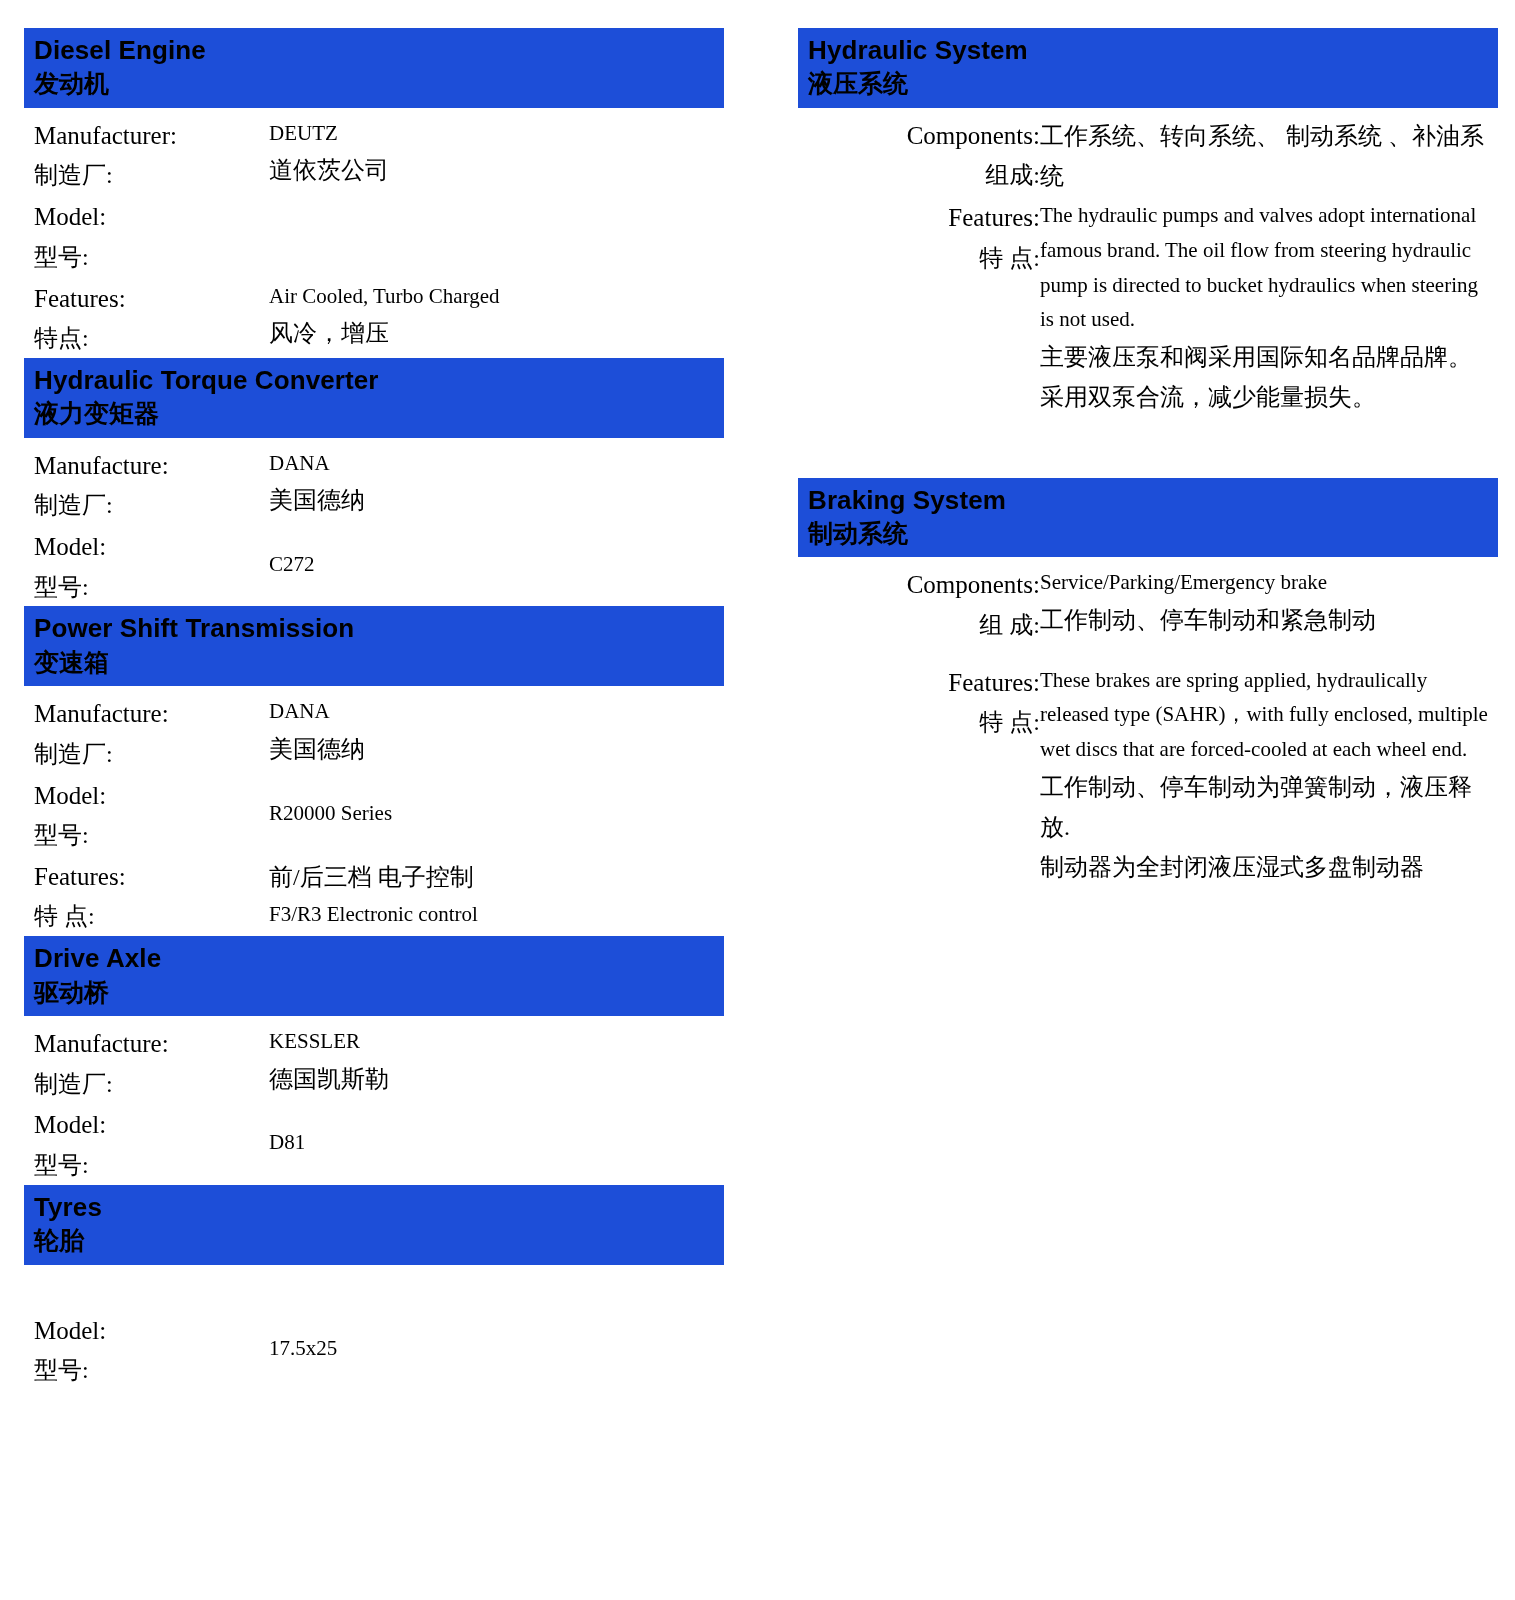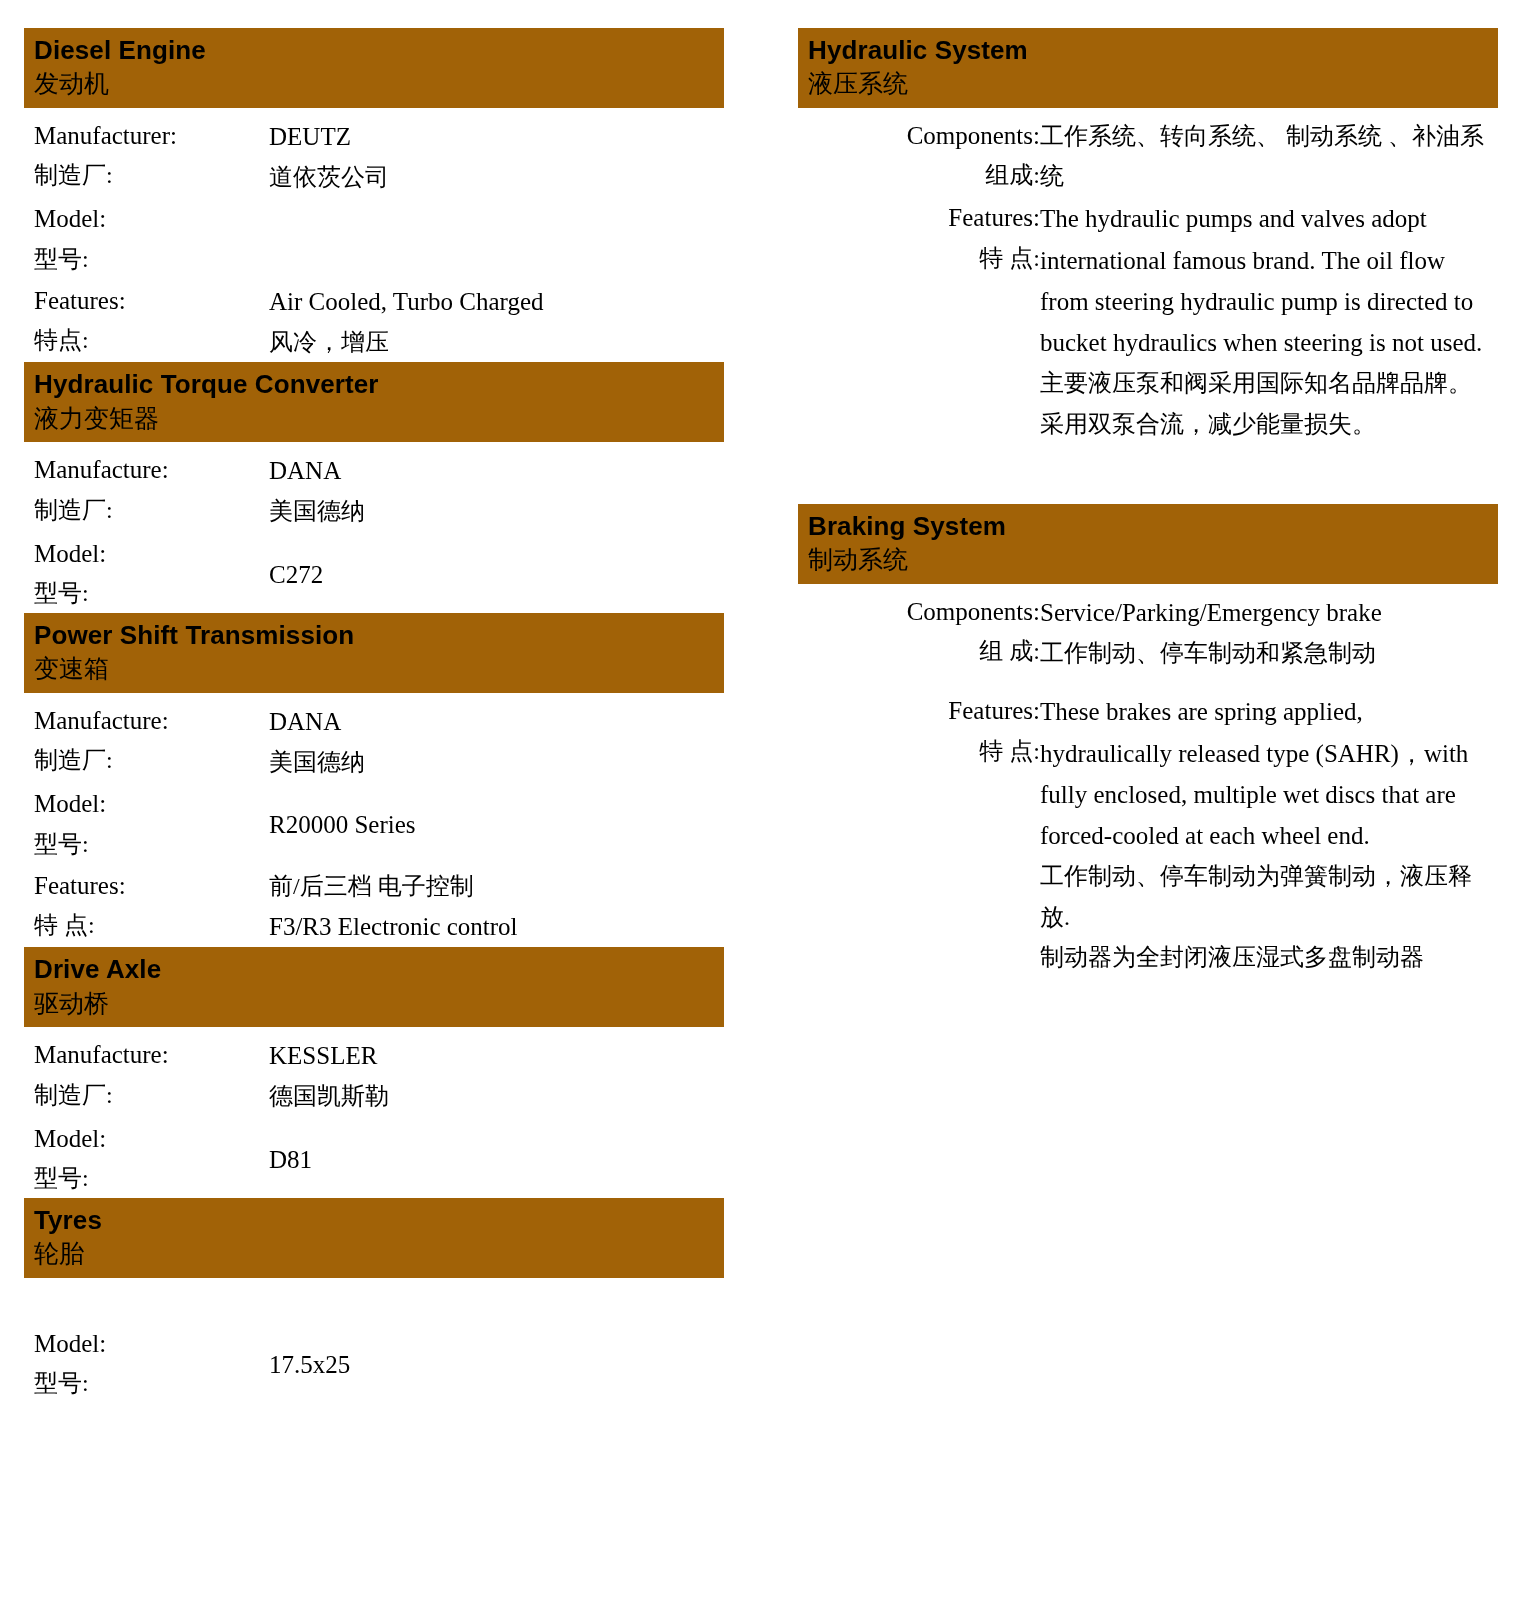--- a/index.html
+++ b/index.html
@@ -31,33 +31,33 @@
     width: 700px;
     flex: 0 0 700px;
   }
   .col-right {
     width: 700px;
     flex: 0 0 700px;
   }
 
   
   .sec-header {
-    background: #a16207;
+    background: #1d4ed8;
     padding: 6px 10px 8px 10px;
     box-sizing: border-box;
   }
   .sec-header .en {
     font-size: 26px;
     font-weight: bold;
     line-height: 1.28;
     letter-spacing: 0.1px;
   }
   .sec-header .zh {
     font-size: 25px;
-    font-weight: normal;
+    font-weight: bold;
     line-height: 1.3;
   }
 
   
   .rows {
     padding: 0 10px;
     font-family: Liberation Serif, serif;
   }
   .row {
     display: flex;
@@ -77,21 +77,21 @@
   }
   .label .zh {
     font-size: 24px;
     line-height: 1.62;
   }
   .value {
     flex: 1 1 auto;
     padding-top: 20px;
   }
   .value .en {
-    font-size: 25px;
+    font-size: 21px;
     line-height: 1.65;
   }
   .value .zh {
     font-size: 24px;
     line-height: 1.68;
   }
   .value.tight { padding-top: 0; }
 
   
   .col-right .label {

